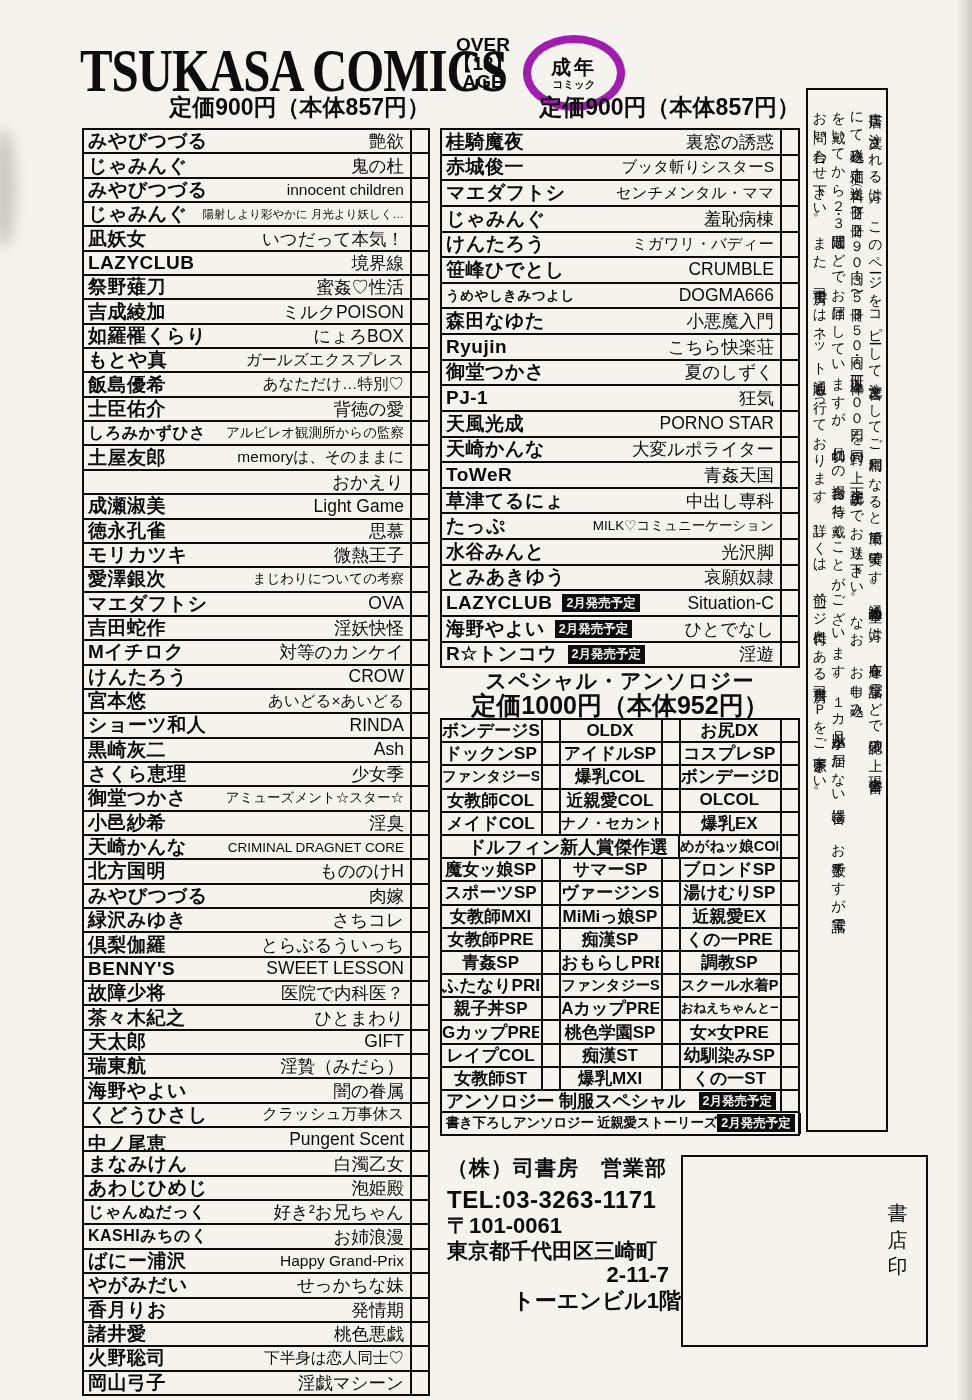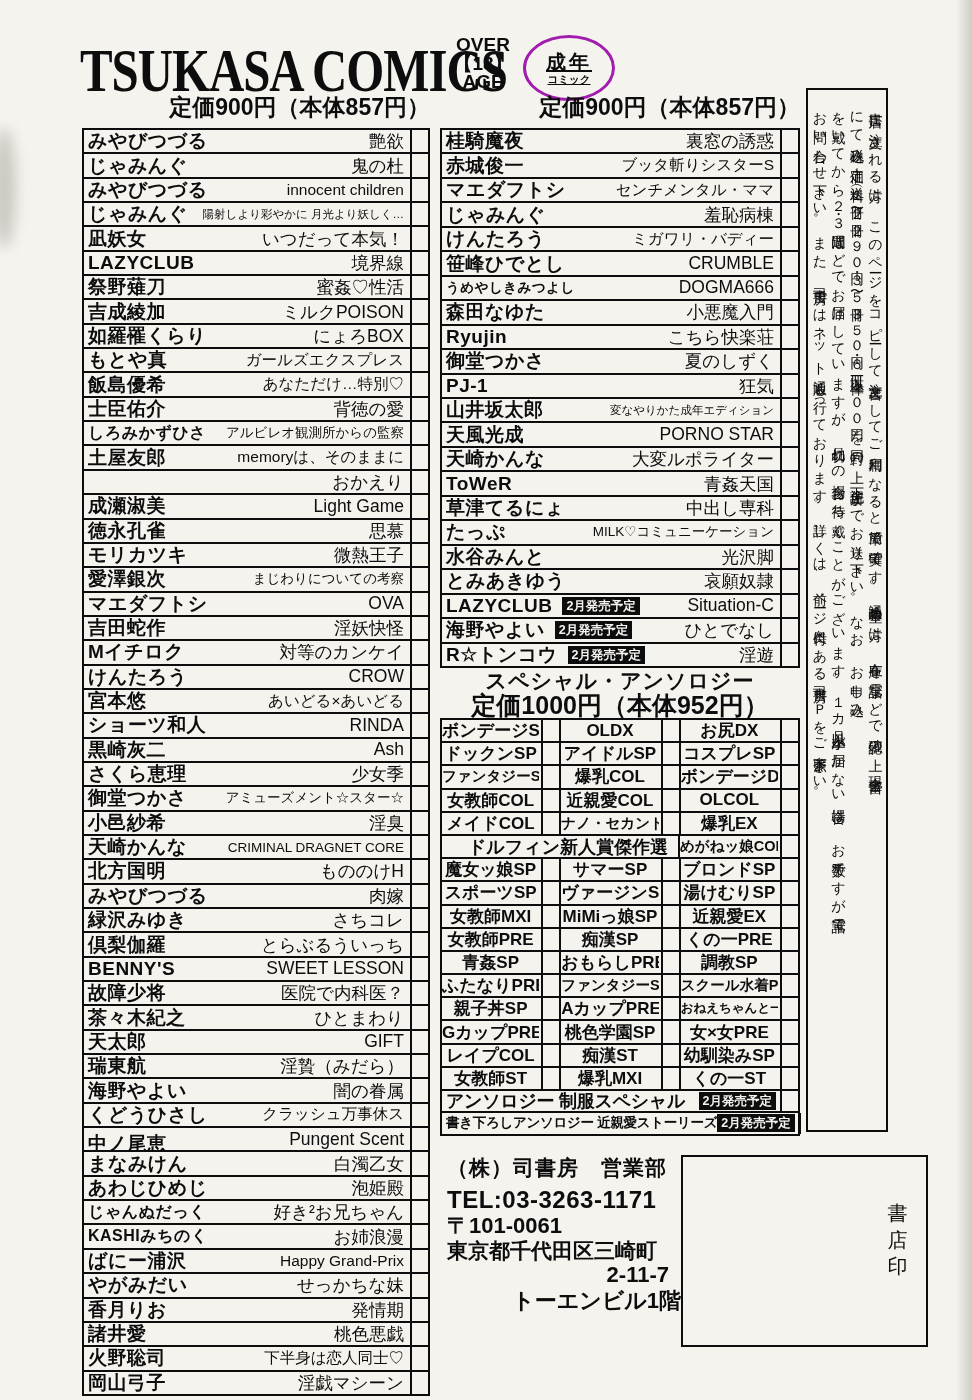--- a/index.html
+++ b/index.html
@@ -10,22 +10,22 @@
 
         background:linear-gradient(to right, rgba(190,187,180,0), rgba(175,172,165,.55));}
   .smudge{position:absolute;left:-8px;top:128px;width:24px;height:120px;background:#aaa69f;
         border-radius:50%;filter:blur(7px);opacity:.55;}
   
   .brand{position:absolute;left:80px;top:34px;font-family:"Liberation Serif",serif;
         font-weight:bold;font-size:47px;letter-spacing:-1px;transform:scale(1.04,1.32);
         transform-origin:left top;white-space:nowrap;}
   .age{position:absolute;left:447px;top:36px;width:72px;text-align:center;font-weight:bold;
         font-size:19px;line-height:18.5px;letter-spacing:0;white-space:nowrap;}
-  .oval{position:absolute;left:523px;top:35px;width:86px;height:60px;border:3px solid #a21caf;
-        border-radius:50%;display:flex;flex-direction:column;align-items:center;justify-content:center;text-decoration:underline;}
+  .oval{position:absolute;left:523px;top:35px;width:86px;height:60px;border:8px solid #a21caf;
+        border-radius:50%;display:flex;flex-direction:column;align-items:center;justify-content:center;}
   .oval .l1{font-weight:bold;font-size:20px;letter-spacing:3px;line-height:22px;}
   .oval .l2{font-weight:bold;font-size:10.5px;line-height:12px;}
   .price{position:absolute;font-weight:bold;font-size:23px;letter-spacing:0;text-align:right;white-space:nowrap;}
   .price.left{left:82px;top:92px;width:348px;}
   .price.right{left:440px;top:92px;width:360px;}
   
   .booklist{position:absolute;display:flex;flex-direction:column;border:2.4px solid #0d0d0d;box-sizing:border-box;}
   #left-list{left:82px;top:128px;width:348px;height:1268px;}
   #right-list{left:440px;top:128px;width:360px;height:540px;}
   .row{flex:1 1 0;min-height:0;display:flex;align-items:center;border-bottom:2.2px solid #0d0d0d;
@@ -403,25 +403,20 @@
         <div class="author" style="font-size: 19px;">御堂つかさ</div>
         <div class="btitle" style="font-size: 17.5px;">夏のしずく</div>
         <div class="check"></div>
       </div>
       <div class="row">
         <div class="author" style="font-size: 19px;">PJ-1</div>
         <div class="btitle" style="font-size: 17.5px;">狂気</div>
         <div class="check"></div>
       </div>
       <div class="row">
-        <div class="author" style="font-size: 19px;">山井坂太郎</div>
-        <div class="btitle" style="font-size: 11.5px;">変なやりかた成年エディション</div>
-        <div class="check"></div>
-      </div>
-      <div class="row">
         <div class="author" style="font-size: 19px;">天風光成</div>
         <div class="btitle" style="font-size: 17.5px;">PORNO STAR</div>
         <div class="check"></div>
       </div>
       <div class="row">
         <div class="author" style="font-size: 19px;">天崎かんな</div>
         <div class="btitle" style="font-size: 17.5px;">大変ルポライター</div>
         <div class="check"></div>
       </div>
       <div class="row">

